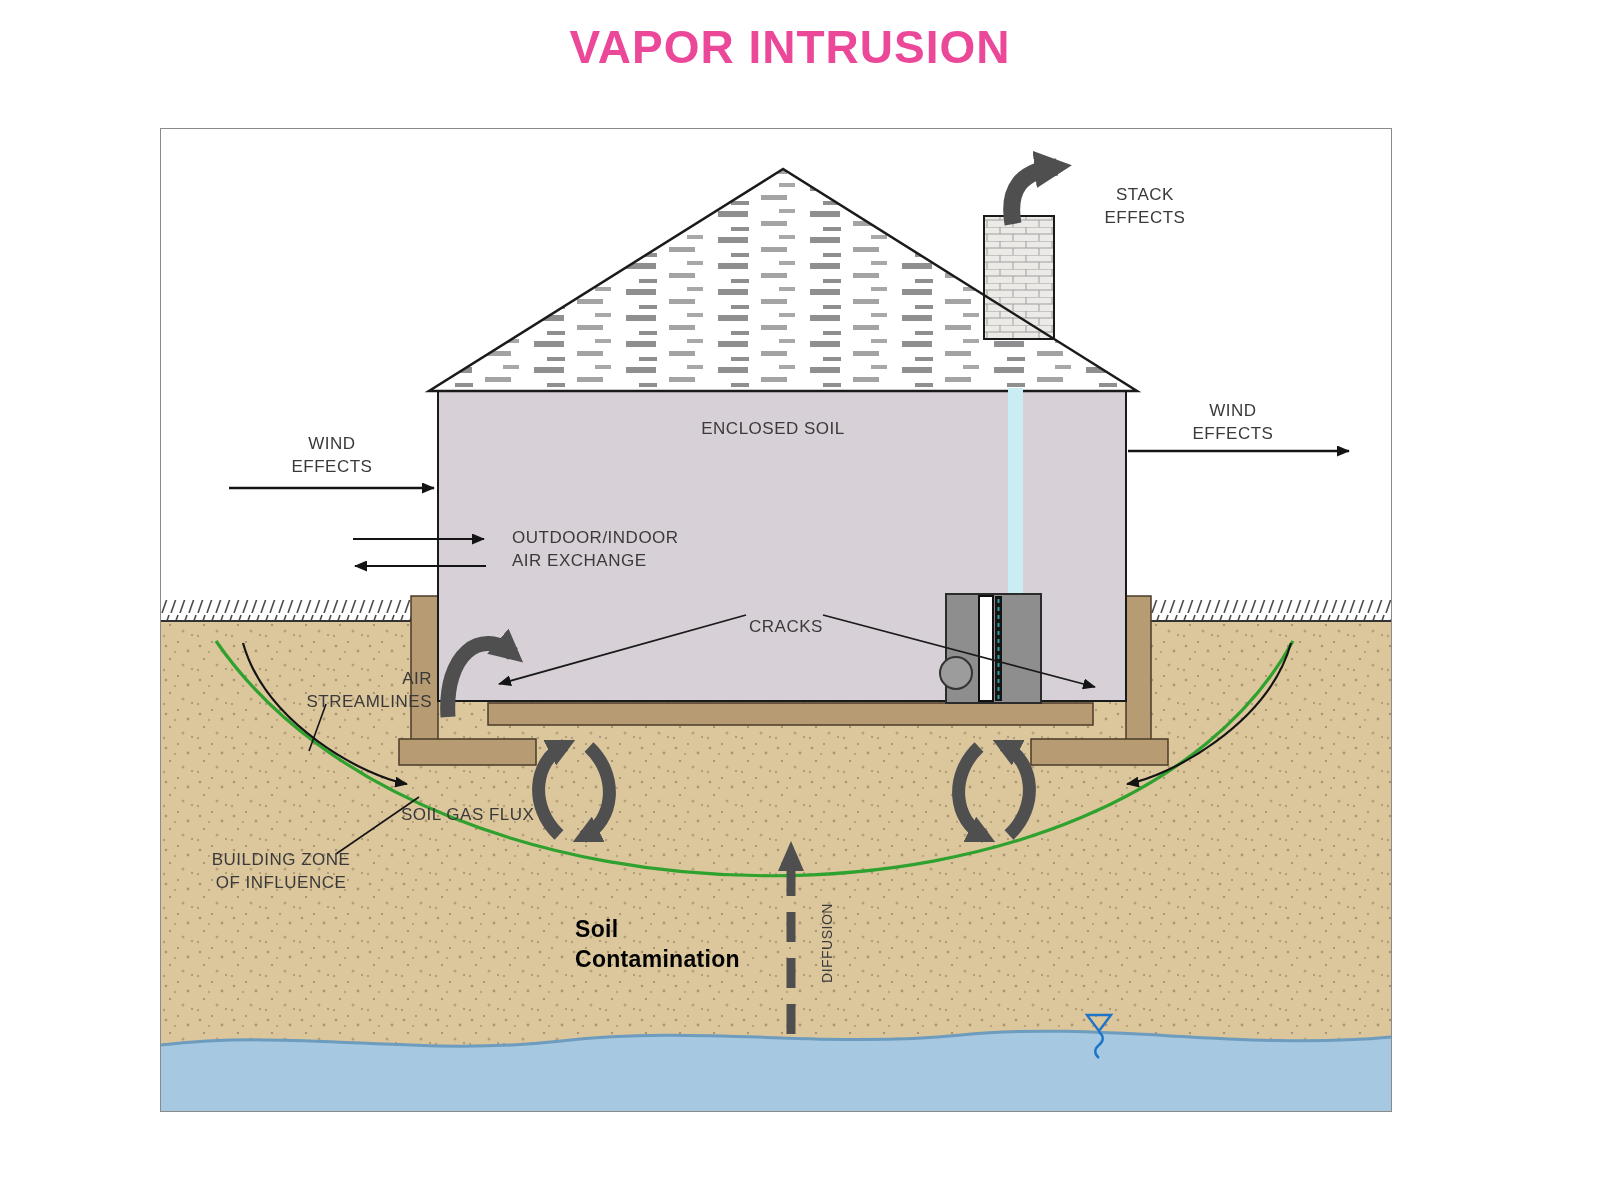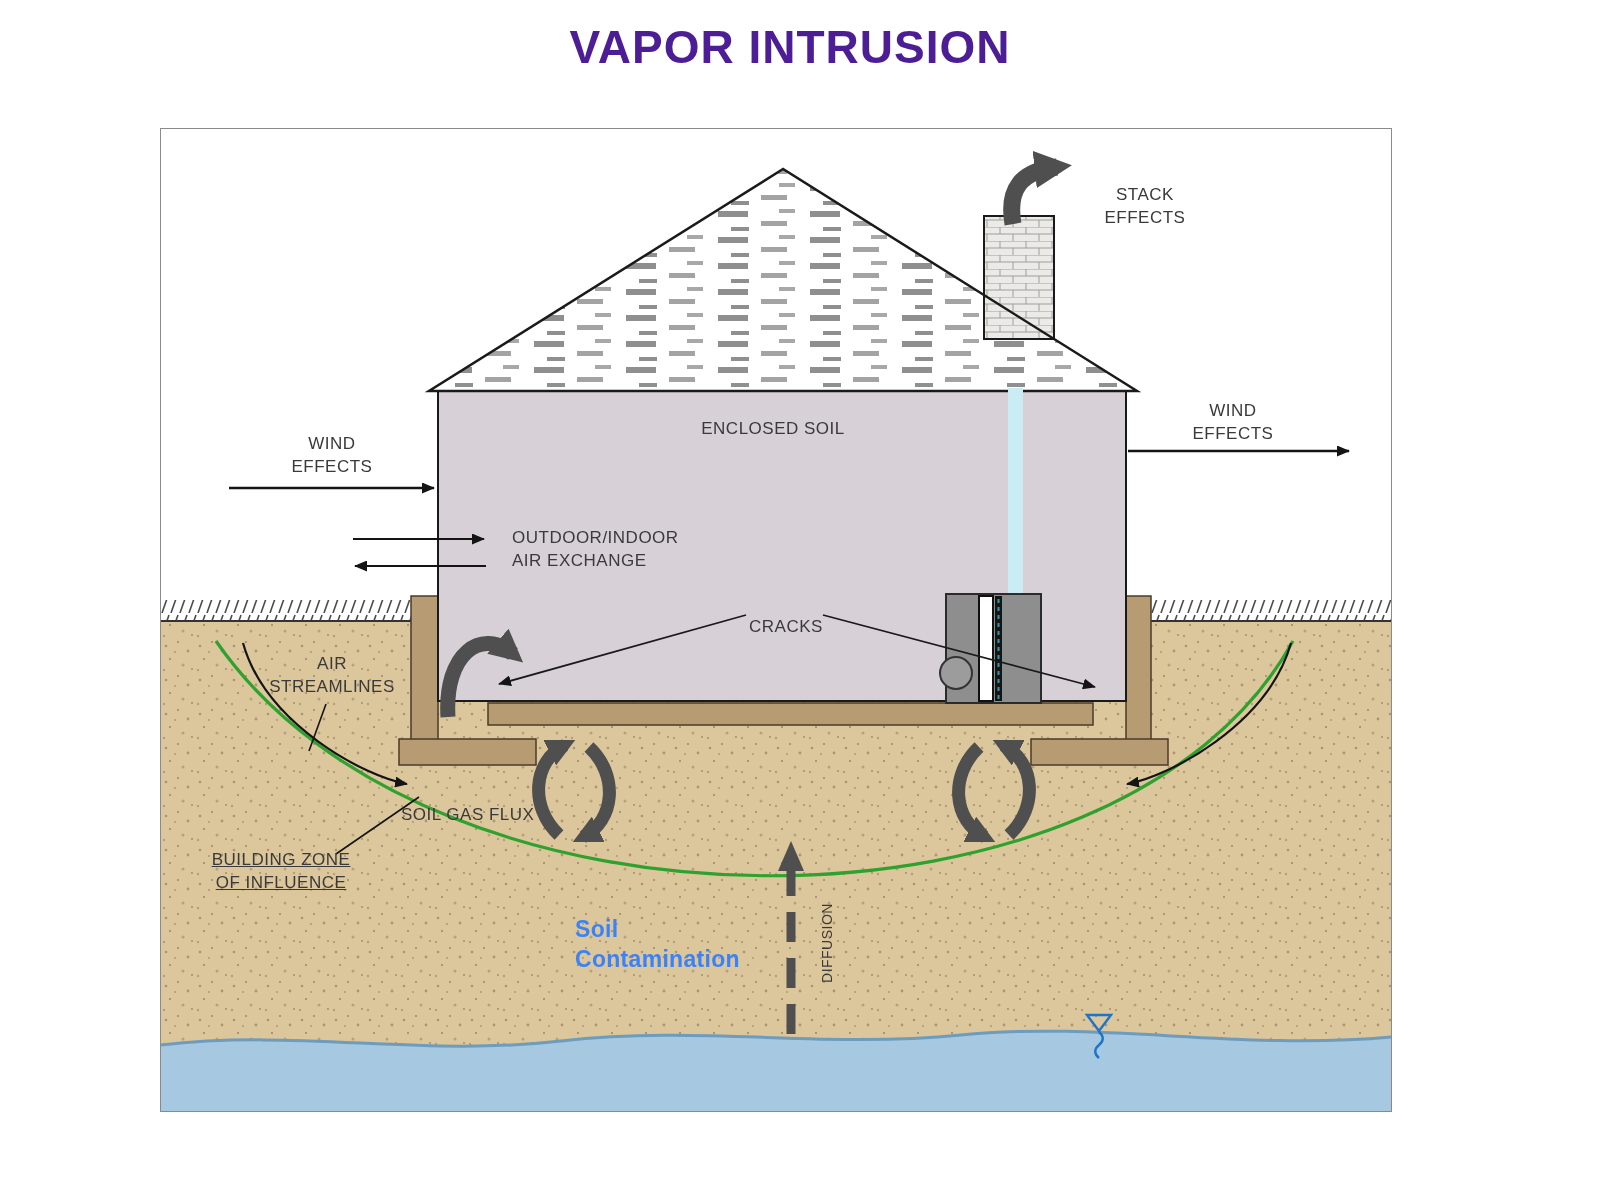--- a/index.html
+++ b/index.html
@@ -1,26 +1,26 @@
 <!DOCTYPE html>
 <html><head>
 <meta charset="utf-8">
 <style>
   html,body{margin:0;padding:0;background:#ffffff;}
   body{font-family:"Liberation Sans", sans-serif;}
   .stage{position:relative;width:1600px;height:1200px;background:#ffffff;overflow:hidden;}
   .title{position:absolute;top:20px;left:0;width:1580px;text-align:center;
-         font-size:46px;font-weight:700;letter-spacing:1px;color:#4c1d95;}
+         font-size:46px;font-weight:700;letter-spacing:1px;color:#ec4899;}
   .frame{position:absolute;left:160px;top:128px;width:1230px;height:982px;
          border:1px solid #8a8a8a;background:#fff;box-sizing:content-box;}
   .frame svg{position:absolute;left:0;top:0;}
   .lbl{position:absolute;color:#3a3a3a;font-size:17px;letter-spacing:.5px;
        white-space:pre-line;line-height:1.35;}
   .lbl.center{text-align:center;}
-  .lbl.bold-dark{color:#3b82f6;font-weight:700;font-size:23px;letter-spacing:.3px;line-height:1.3;}
+  .lbl.bold-dark{color:#000000;font-weight:700;font-size:23px;letter-spacing:.3px;line-height:1.3;}
   .lbl.water-text{color:#2e3d55;font-weight:700;font-size:21px;letter-spacing:.8px;text-align:center;}
   .lbl.rot{transform:rotate(-90deg);transform-origin:center center;font-size:14px;text-align:center;}
 </style>
 </head>
 <body>
 
 <div class="stage">
 
   <div class="title">VAPOR INTRUSION</div>
 
@@ -129,26 +129,26 @@
   <div class="lbl center" style="left:1153px;top:400px;width:160px;">WIND
 EFFECTS</div>
 
   <div class="lbl center" style="left:653px;top:418px;width:240px;">ENCLOSED SOIL</div>
 
   <div class="lbl" style="left:497px;top:527px;width:220px;margin-left:15px;">OUTDOOR/INDOOR
 AIR EXCHANGE</div>
 
   <div class="lbl center" style="left:726px;top:592px;width:120px;margin-top:24px;">CRACKS</div>
 
-  <div class="lbl center" style="left:232px;top:653px;width:200px;">AIR
+  <div class="lbl center" style="left:232px;top:668px;width:200px;text-align:right;">AIR
 STREAMLINES</div>
 
   <div class="lbl" style="left:401px;top:804px;width:180px;">SOIL GAS FLUX</div>
 
-  <div class="lbl center" style="left:171px;top:849px;width:220px;text-decoration:underline;">BUILDING ZONE
+  <div class="lbl center" style="left:171px;top:849px;width:220px;">BUILDING ZONE
 OF INFLUENCE</div>
 
   <div class="lbl bold-dark" style="left:575px;top:915px;width:220px;">Soil
 Contamination</div>
 
   <div class="lbl rot" style="left:773px;top:933px;width:110px;height:20px;">DIFFUSION</div>
 
 
 </div>
 

